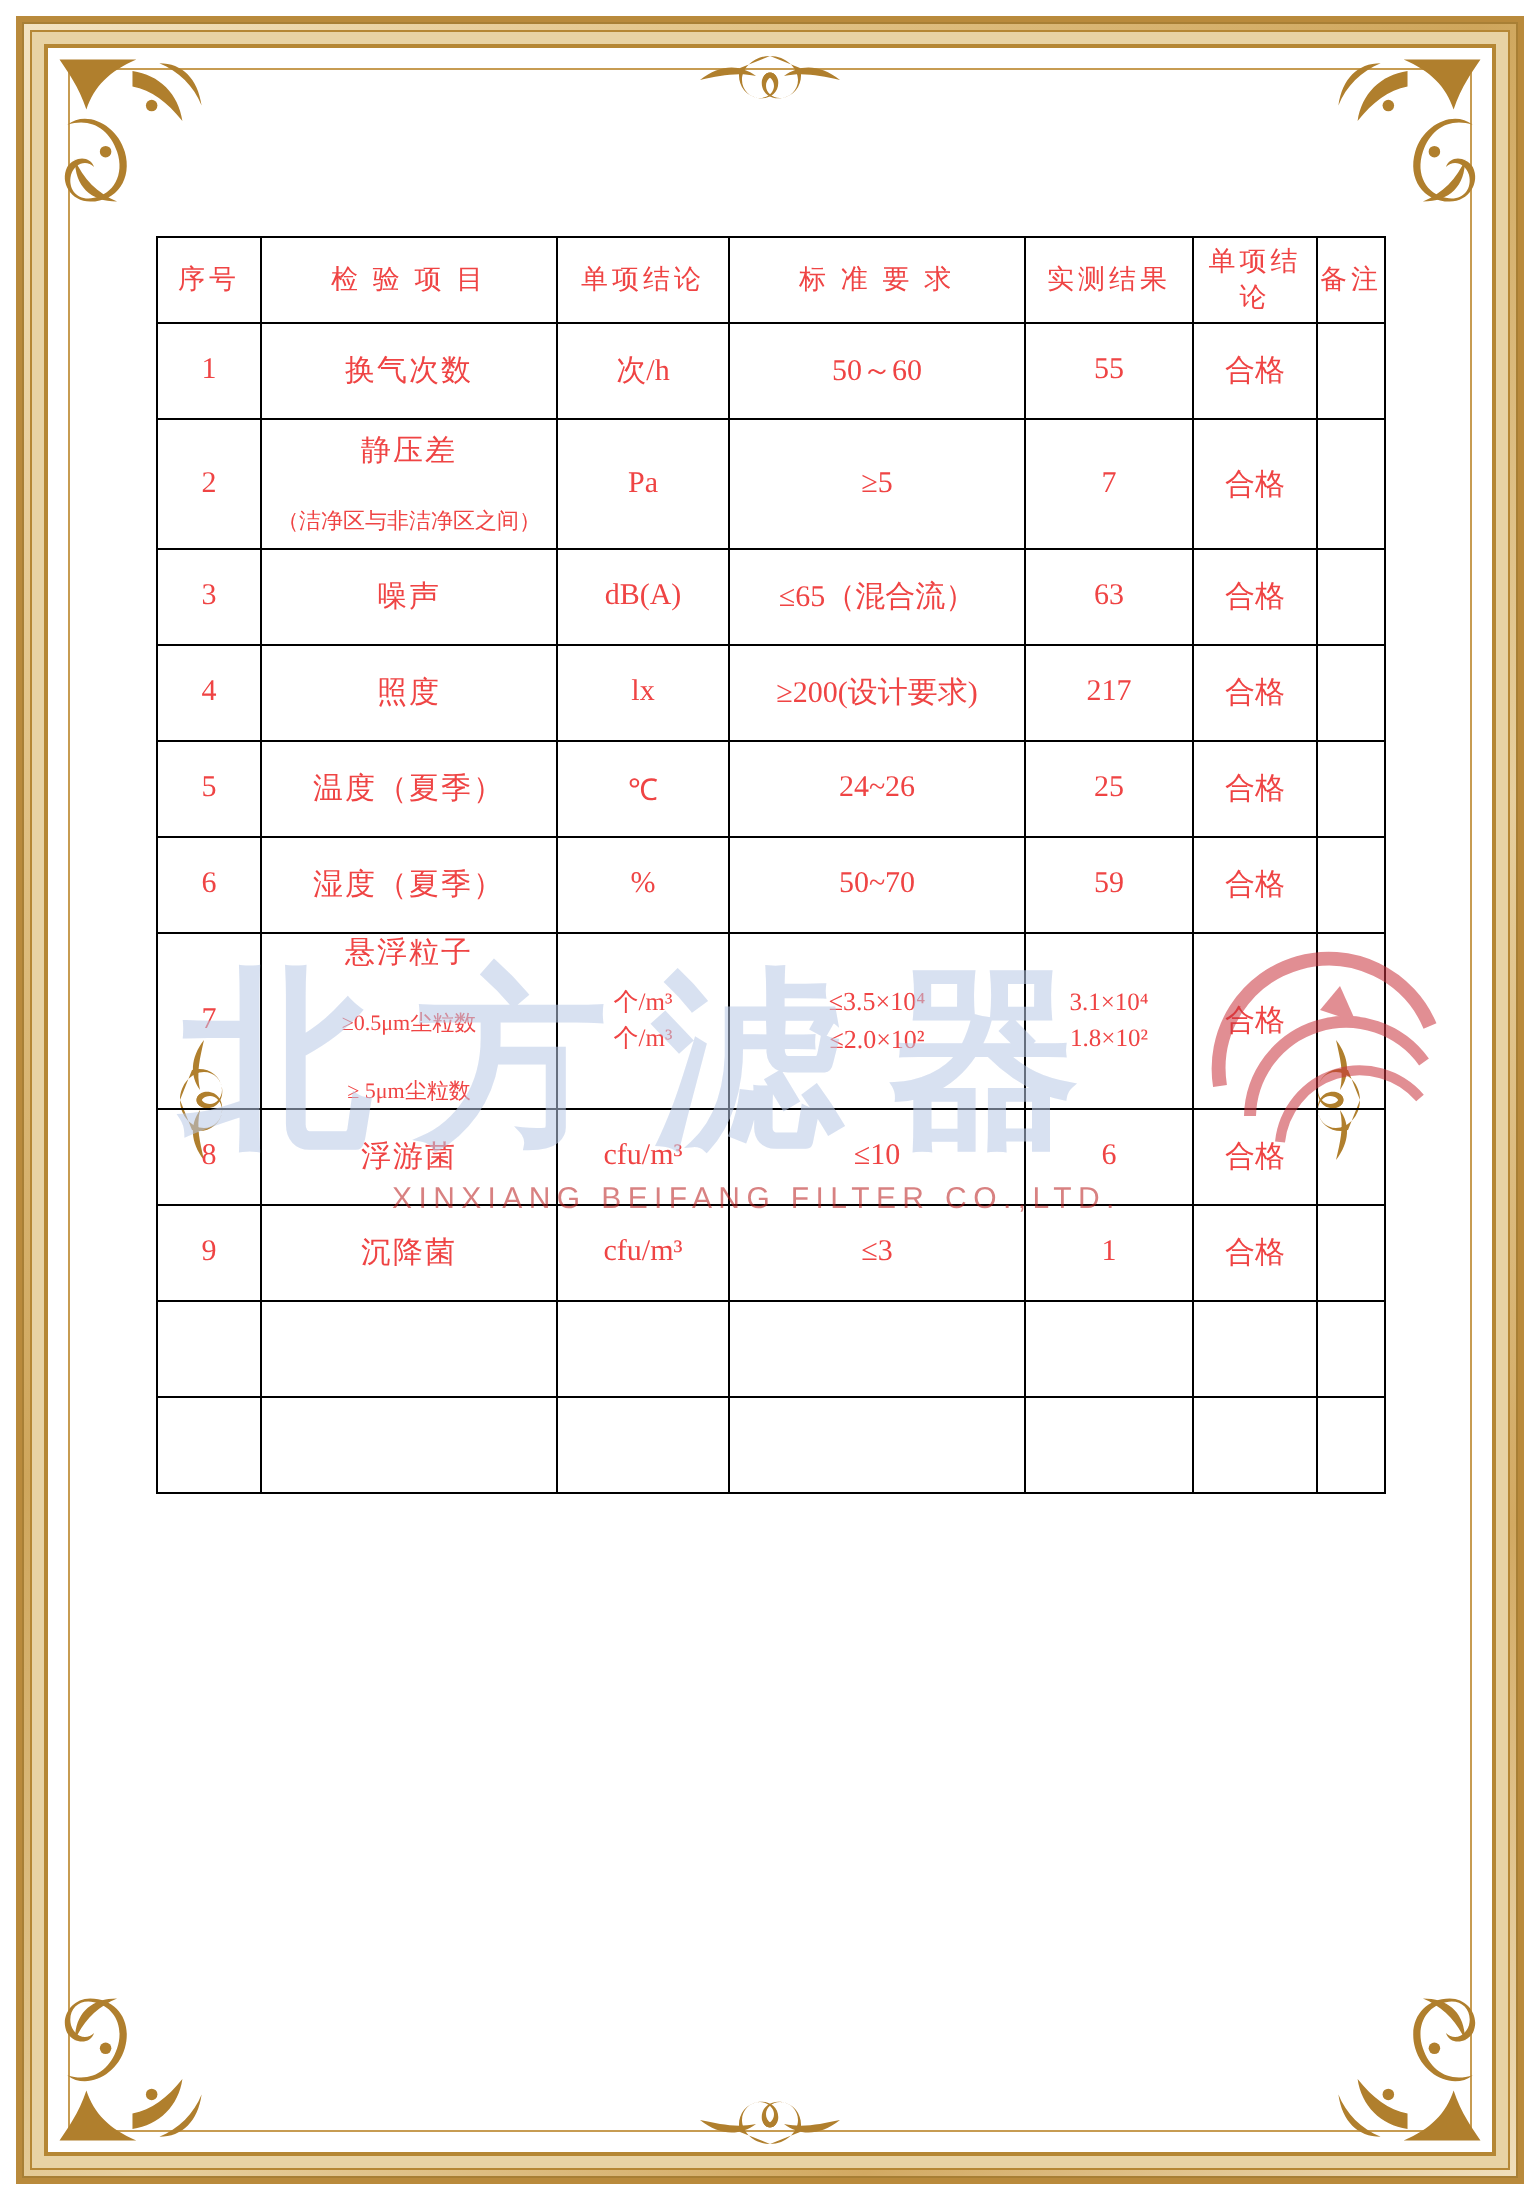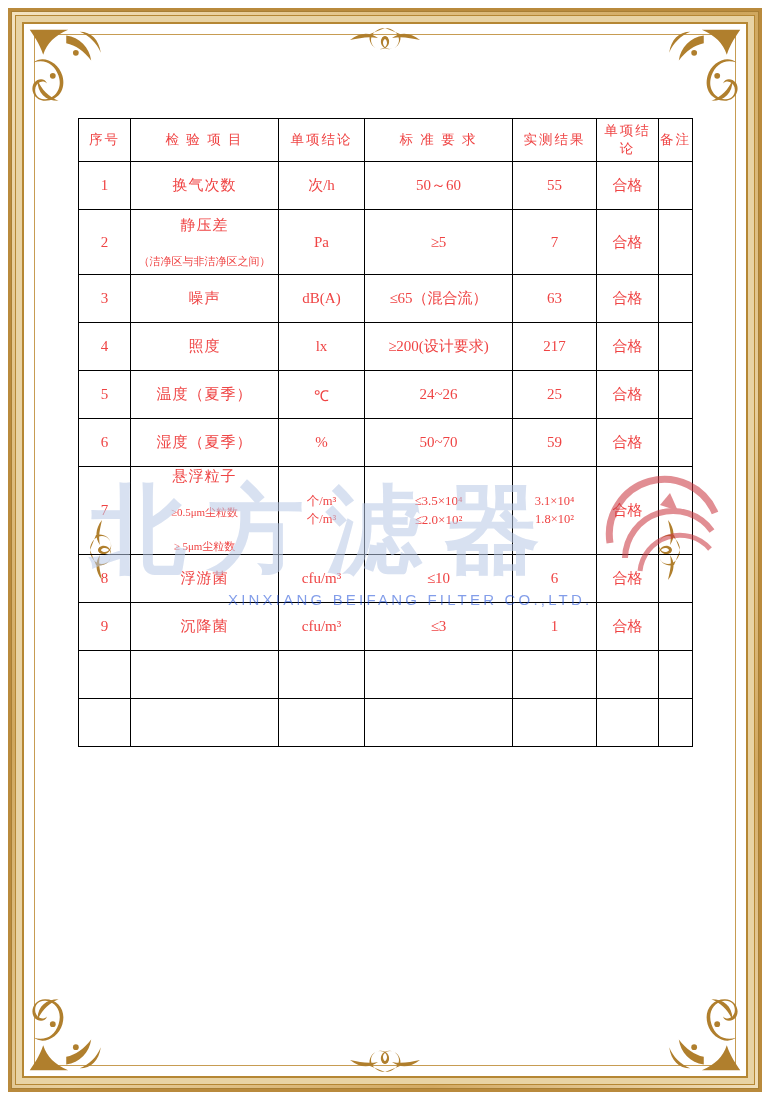--- a/index.html
+++ b/index.html
@@ -157,25 +157,25 @@
     top: 12px;
     font-size: 96px;
     font-weight: bold;
     color: #b9c9e6;
     letter-spacing: 22px;
     font-family: "DejaVu Sans", sans-serif;
     white-space: nowrap;
   }
   .wm-sub {
     position: absolute;
-    left: 168px;
+    left: 136px;
     top: 136px;
     font-size: 15px;
     letter-spacing: 3.2px;
-    color: #1d4ed8;
+    color: #b91c1c;
     font-family: "Liberation Sans", sans-serif;
     white-space: nowrap;
   }
   .wm-red {
     position: absolute;
     right: 0px;
     top: 18px;
     width: 120px;
     height: 110px;
   }

